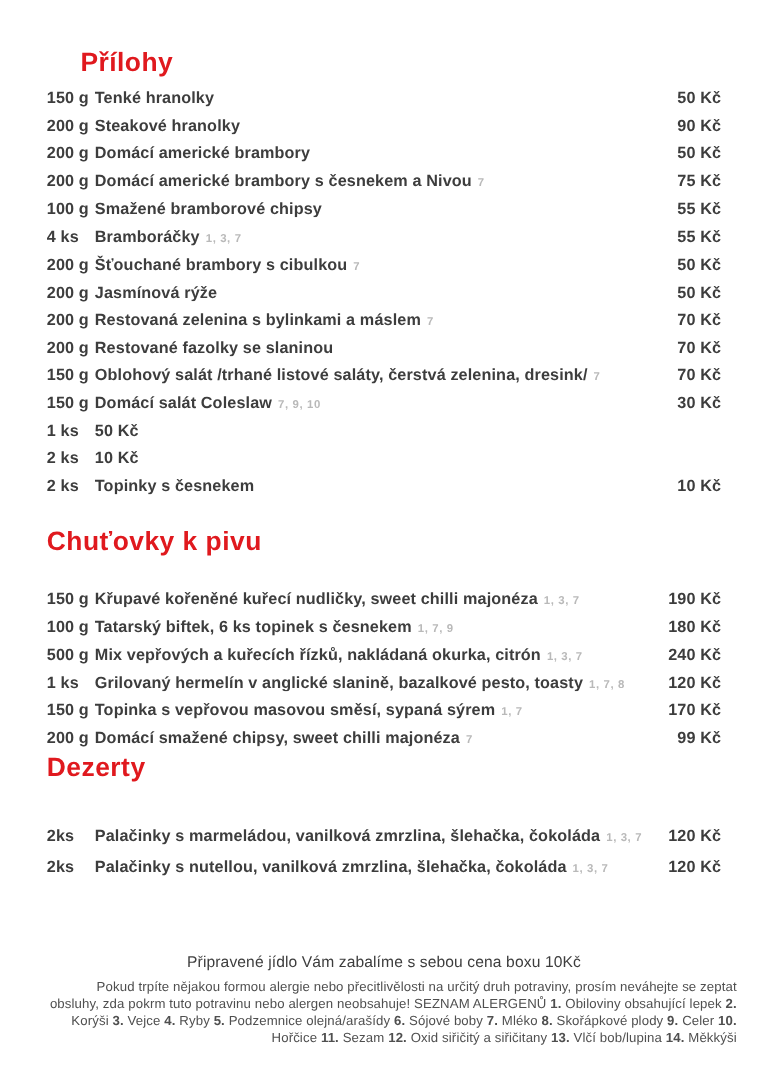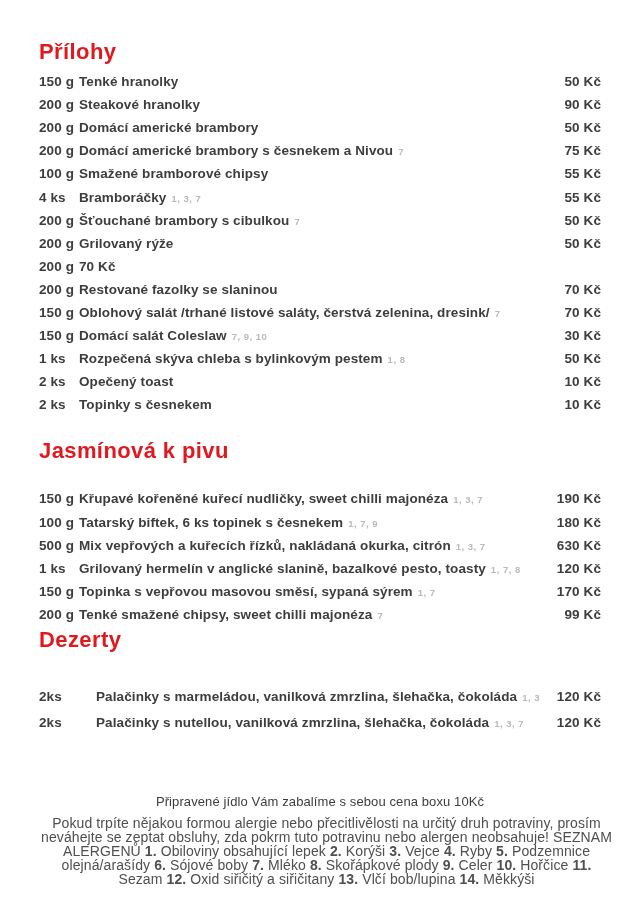--- a/index.html
+++ b/index.html
@@ -21,36 +21,36 @@
     padding:0 39px;
     background:#fff;
   }
   .menu-section h2{
     font-size:22px;
     line-height:28px;
     font-weight:600;
     letter-spacing:0.4px;
     color:var(--heading-red);
   }
-  .menu-section:nth-of-type(1) h2{margin-top:38px;}
+  .menu-section:nth-of-type(1) h2{margin-top:38px;margin-left:28px;}
   .menu-section:nth-of-type(2) h2{margin-top:21px;}
   .menu-section:nth-of-type(3) h2{}
   .menu-section:nth-of-type(1) .rows{margin-top:4px;}
   .menu-section:nth-of-type(2) .rows{margin-top:22px;}
   .menu-section:nth-of-type(3) .rows{margin-top:30px;}
   .row{
     display:flex;
     align-items:center;
     height:23.1px;
     font-size:13.5px;
     letter-spacing:0.1px;
     color:var(--body-text);
     font-weight:bold;
   }
-  .menu-section:nth-of-type(3) .row{height:26px;gap:17px;}
+  .menu-section:nth-of-type(3) .row{height:26px;}
   .qty{
     flex:0 0 40px;
     white-space:nowrap;
   }
   .name{
     flex:1 1 auto;
     white-space:nowrap;
     overflow:hidden;
   }
   .allergens{
@@ -69,24 +69,25 @@
   }
   .footer-takeaway{
     font-size:13px;
     line-height:16px;
     color:var(--body-text);
     letter-spacing:0.1px;
   }
   .footer-note{
     width:575px;
     margin:6px auto 0 auto;
-    font-size:14px;
+    font-size:11px;
     line-height:14px;
     color:var(--smallprint);
     letter-spacing:0.1px;
+    text-align:right;
   }
   .footer-note b{font-weight:700;}
 </style>
 </head>
 <body>
 
 <div class="page">
 
   <div>
   <section class="menu-section">
@@ -129,26 +130,27 @@
   </div>
 
   <div class="row">
     <span class="qty">200 g</span>
     <span class="name"><span>Šťouchané brambory s cibulkou</span><span class="allergens">7</span></span>
     <span class="price">50 Kč</span>
   </div>
 
   <div class="row">
     <span class="qty">200 g</span>
-    <span class="name"><span>Grilovaný rýže</span></span>
-    <span class="price">50 Kč</span>
-  </div>
-
-  <div class="row">
-    <span class="qty">200 g</span>
+    <span class="name"><span>Jasmínová rýže</span></span>
+    <span class="price">50 Kč</span>
+  </div>
+
+  <div class="row">
+    <span class="qty">200 g</span>
+    <span class="name"><span>Restovaná zelenina s bylinkami a máslem</span><span class="allergens">7</span></span>
     <span class="price">70 Kč</span>
   </div>
 
   <div class="row">
     <span class="qty">200 g</span>
     <span class="name"><span>Restované fazolky se slaninou</span></span>
     <span class="price">70 Kč</span>
   </div>
 
   <div class="row">
@@ -158,74 +160,72 @@
   </div>
 
   <div class="row">
     <span class="qty">150 g</span>
     <span class="name"><span>Domácí salát Coleslaw</span><span class="allergens">7, 9, 10</span></span>
     <span class="price">30 Kč</span>
   </div>
 
   <div class="row">
     <span class="qty">1 ks</span>
-    <span class="name"><span>Rozpečená skýva chleba s bylinkovým pestem</span><span class="allergens">1, 8</span></span>
     <span class="price">50 Kč</span>
   </div>
 
   <div class="row">
     <span class="qty">2 ks</span>
-    <span class="name"><span>Opečený toast</span></span>
     <span class="price">10 Kč</span>
   </div>
 
   <div class="row">
     <span class="qty">2 ks</span>
     <span class="name"><span>Topinky s česnekem</span></span>
     <span class="price">10 Kč</span>
   </div>
 </div>
   </section>
 
   <section class="menu-section">
-    <h2>Jasmínová k pivu</h2>
+    <h2>Chuťovky k pivu</h2>
     <div class="rows">
   <div class="row">
     <span class="qty">150 g</span>
     <span class="name"><span>Křupavé kořeněné kuřecí nudličky, sweet chilli majonéza</span><span class="allergens">1, 3, 7</span></span>
     <span class="price">190 Kč</span>
   </div>
 
   <div class="row">
     <span class="qty">100 g</span>
     <span class="name"><span>Tatarský biftek, 6 ks topinek s česnekem</span><span class="allergens">1, 7, 9</span></span>
     <span class="price">180 Kč</span>
   </div>
 
   <div class="row">
     <span class="qty">500 g</span>
     <span class="name"><span>Mix vepřových a kuřecích řízků, nakládaná okurka, citrón</span><span class="allergens">1, 3, 7</span></span>
-    <span class="price">630 Kč</span>
+    <span class="price">240 Kč</span>
   </div>
 
   <div class="row">
     <span class="qty">1 ks</span>
     <span class="name"><span>Grilovaný hermelín v anglické slanině, bazalkové pesto, toasty</span><span class="allergens">1, 7, 8</span></span>
     <span class="price">120 Kč</span>
   </div>
 
   <div class="row">
     <span class="qty">150 g</span>
     <span class="name"><span>Topinka s vepřovou masovou směsí, sypaná sýrem</span><span class="allergens">1, 7</span></span>
     <span class="price">170 Kč</span>
   </div>
 
   <div class="row">
     <span class="qty">200 g</span>
-    <span class="name"><span>Tenké smažené chipsy, sweet chilli majonéza</span><span class="allergens">7</span></span>
+    <span class="name"><span>Domácí smažené chipsy, sweet chilli majonéza</span><span class="allergens">7</span></span>
     <span class="price">99 Kč</span>
   </div>
 </div>
   </section>
 
   <section class="menu-section">
     <h2>Dezerty</h2>
     <div class="rows">
   <div class="row">
     <span class="qty">2ks</span>

